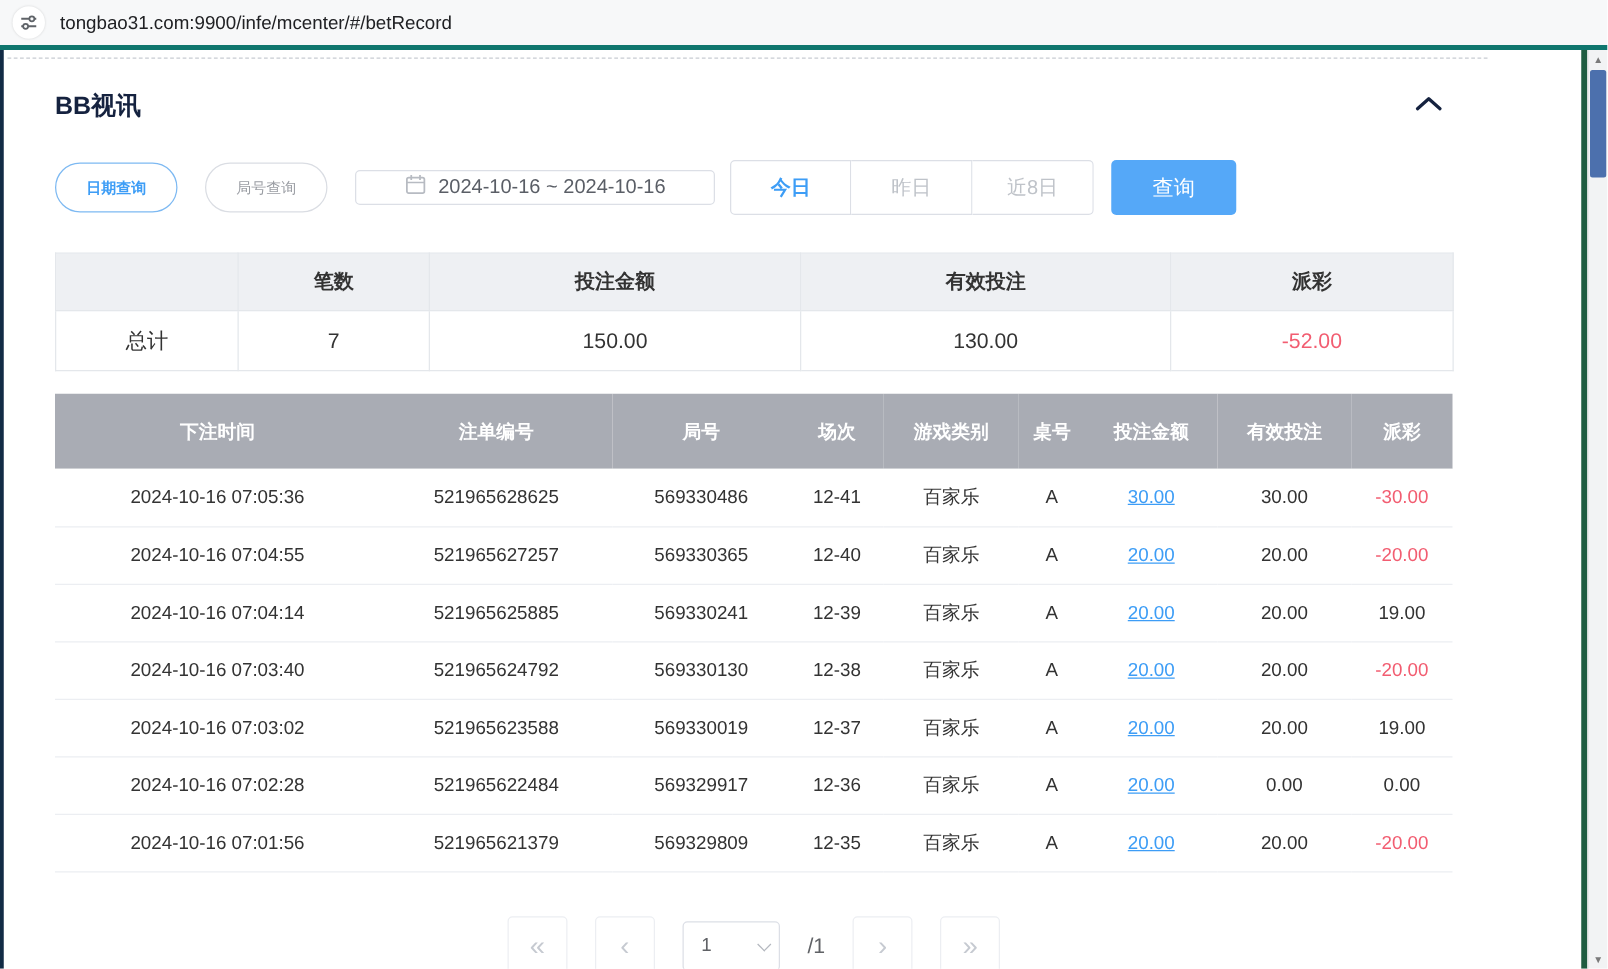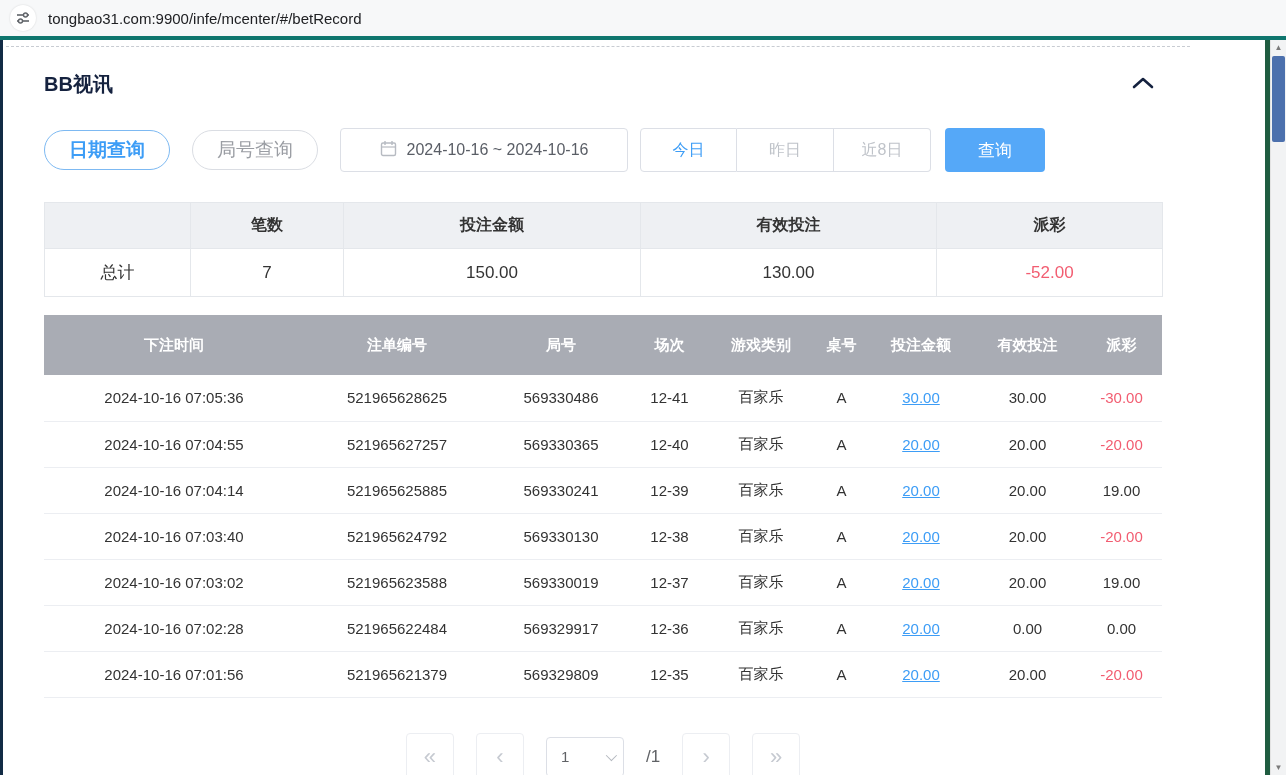--- a/index.html
+++ b/index.html
@@ -58,41 +58,41 @@
     width: 1118px; margin-top: 24px;
     display: flex; justify-content: space-between; align-items: center;
   }
   .page-title { font-size: 20px; font-weight: bold; color: #15223f; }
   .collapse-btn { background: none; border: none; cursor: pointer; padding: 4px 8px; }
 
   
   .filter-row { margin-top: 30px; display: flex; align-items: center; height: 44px; }
   .pill {
     height: 40px; padding: 0 24px; border-radius: 20px; background: #fff;
-    font-size: 19px; cursor: pointer; font-family: inherit;
+    font-size: 12px; cursor: pointer; font-family: inherit;
   }
   .pill.active { border: 1px solid #7db9f2; color: #3d9df6; font-weight: bold; }
   .pill.inactive { border: 1px solid #dadde3; color: #9a9da3; margin-left: 22px; }
 
   .date-input {
-    margin-left: 22px; width: 288px; height: 44px;
+    margin-left: 22px; width: 288px; height: 28px;
     border: 1px solid #dcdfe6; border-radius: 4px; background: #fff;
     display: flex; align-items: center; justify-content: center; gap: 10px;
     color: #5a5e66; font-size: 16px; cursor: pointer;
   }
 
   .btn-group { margin-left: 12px; display: flex; }
   .btn-group button {
     width: 97px; height: 44px; background: #fff;
     border: 1px solid #dcdfe6; border-left: none;
     font-size: 16px; color: #bfc3c9; cursor: pointer; font-family: inherit;
   }
   .btn-group button:first-child { border-left: 1px solid #dcdfe6; border-radius: 4px 0 0 4px; }
   .btn-group button:last-child { border-radius: 0 4px 4px 0; }
-  .btn-group button.selected { color: #3d9df6; }
+  .btn-group button.selected { color: #3d9df6; font-weight: bold; }
 
   .search-btn {
     margin-left: 14px; width: 100px; height: 44px;
     background: #55a8f8; color: #fff; border: none; border-radius: 4px;
     font-size: 17px; cursor: pointer; font-family: inherit;
   }
 
   
   table { border-collapse: collapse; table-layout: fixed; }
   .summary-table { width: 1118px; margin-top: 30px; }

